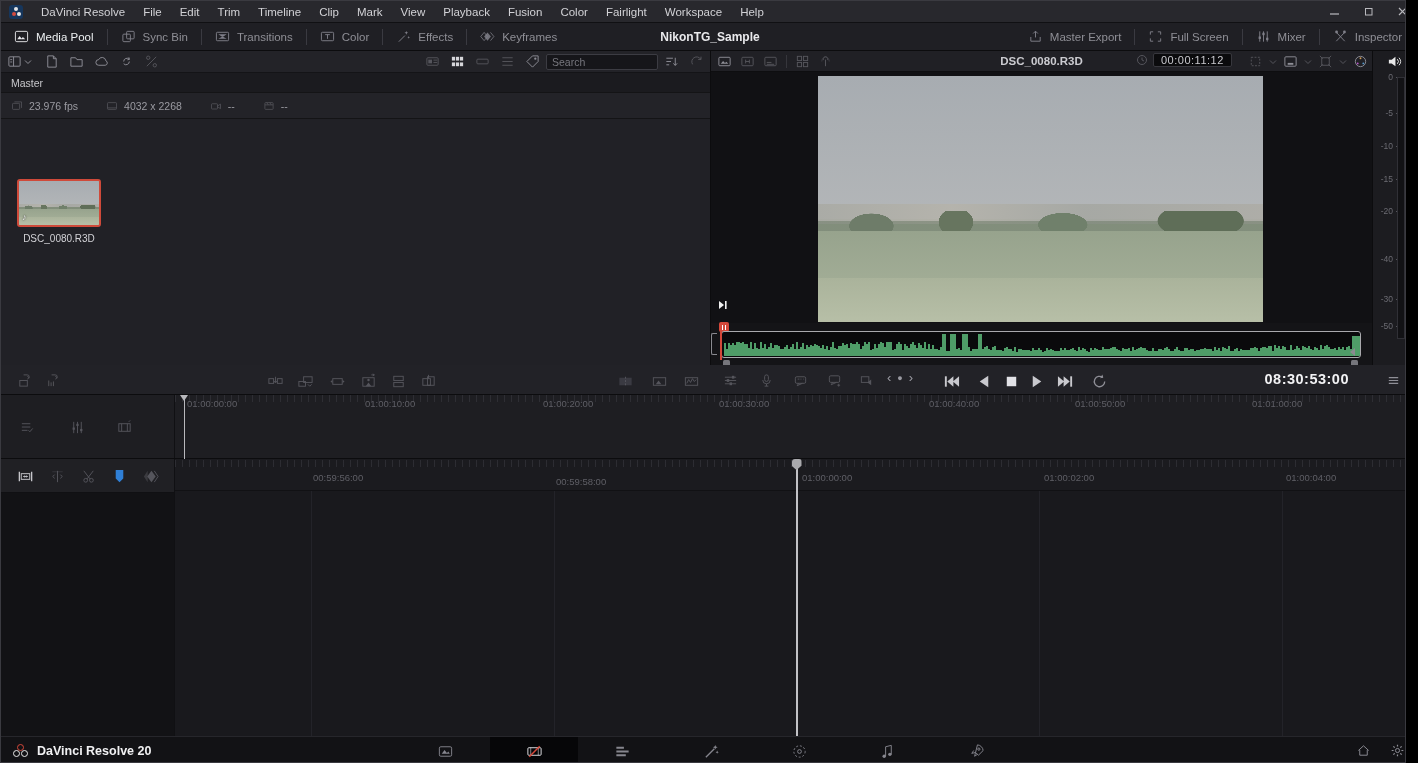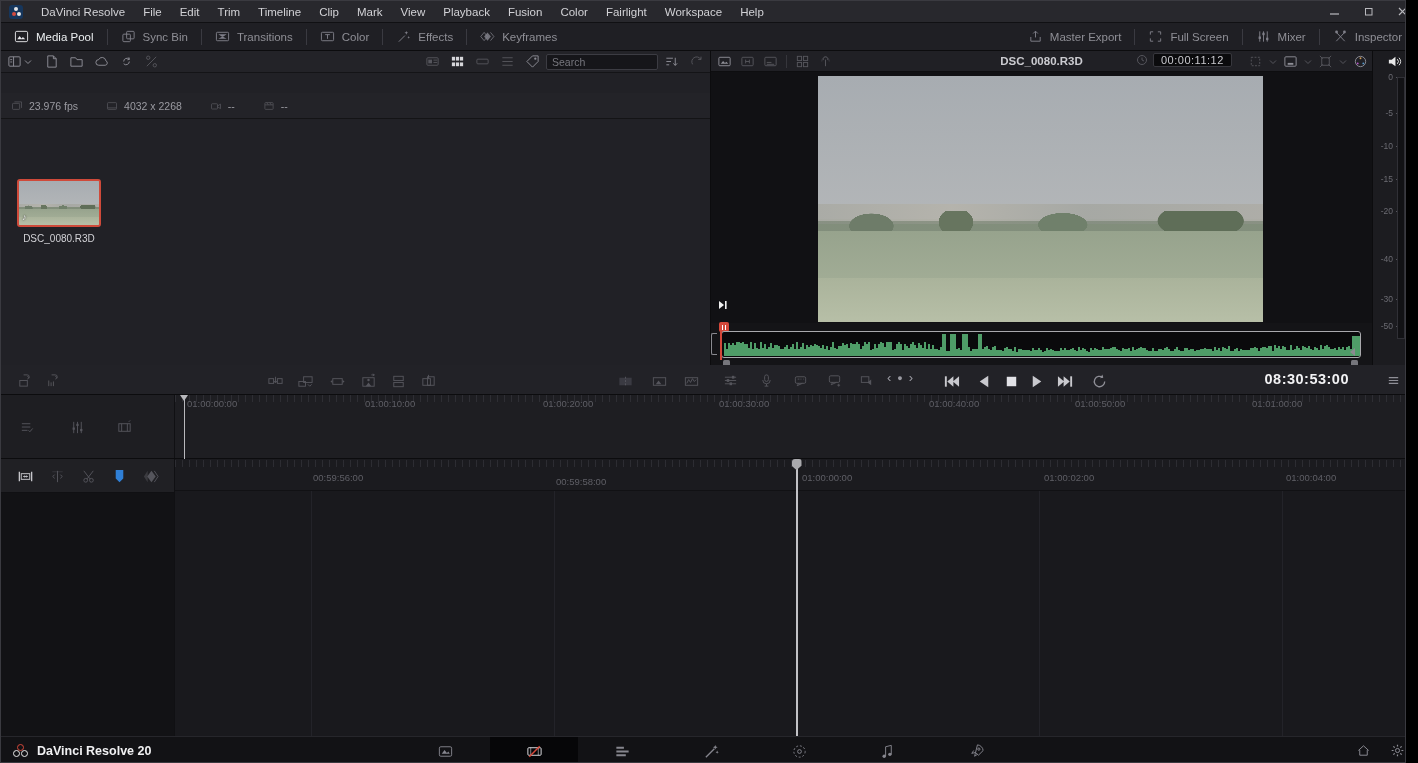--- a/index.html
+++ b/index.html
@@ -187,20 +187,21 @@
         </span>
       <span class="win-btn">
           <svg viewBox="0 0 11 11">
             <path d="M2 2l7 7M9 2l-7 7" stroke="currentColor" stroke-width="1.2"></path>
           </svg>
         </span>
     </div>
   </div>
 
   <div id="toolbar" class="abs">
+    <div id="project-title">NikonTG_Sample</div>
     <div class="tb-group" id="tb-left">
         <span class="tb-btn active">
           <span class="ic">
             <svg viewBox="0 0 16 16" fill="none">
               <rect x="1.5" y="2.5" width="13" height="11" rx="1.5" stroke="currentColor"></rect>
               <path d="M3.5 11l2.5-3.5 2 2.5 1.5-1.5 2.5 2.5z" fill="currentColor"></path>
             </svg>
           </span>
           <span>Media Pool</span>
         </span>
@@ -402,20 +403,23 @@
         </span>
       <span class="gap"></span>
       <span class="ic dim">
           <svg viewBox="0 0 16 16" fill="none">
             <path d="M12.5 5.5A5 5 0 103.8 11" stroke="currentColor"></path>
             <path d="M12.8 2.8v3h-3" stroke="currentColor"></path>
           </svg>
         </span>
     </div>
 
+    <div id="mp-bin-bar">
+      <span>Master</span>
+    </div>
 
     <div id="mp-info">
         <span class="info-item">
           <span class="ic sm dim">
             <svg viewBox="0 0 16 16" fill="none">
               <rect x="2" y="4.5" width="9.5" height="8" rx="1" stroke="currentColor"></rect>
               <path d="M4.5 2.5h9.5v8" stroke="currentColor"></path>
             </svg>
           </span>
           <span>23.976 fps</span>

